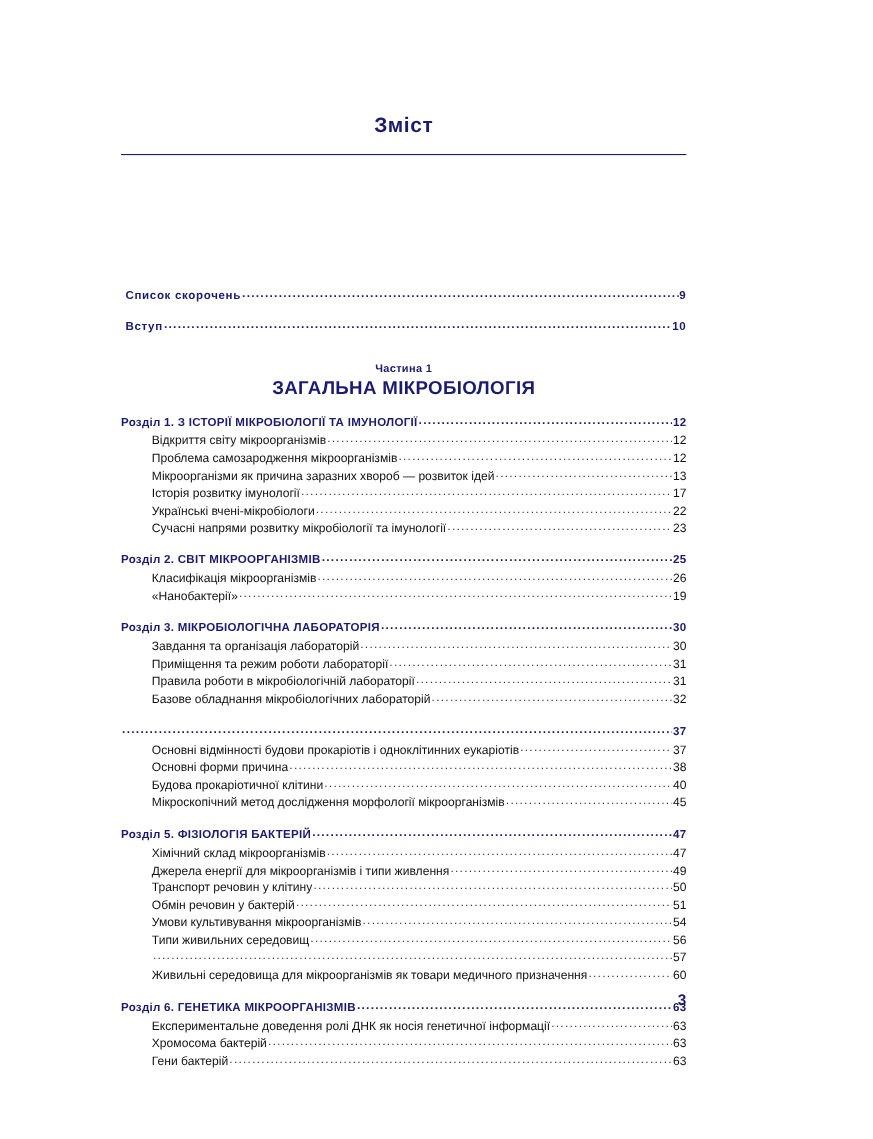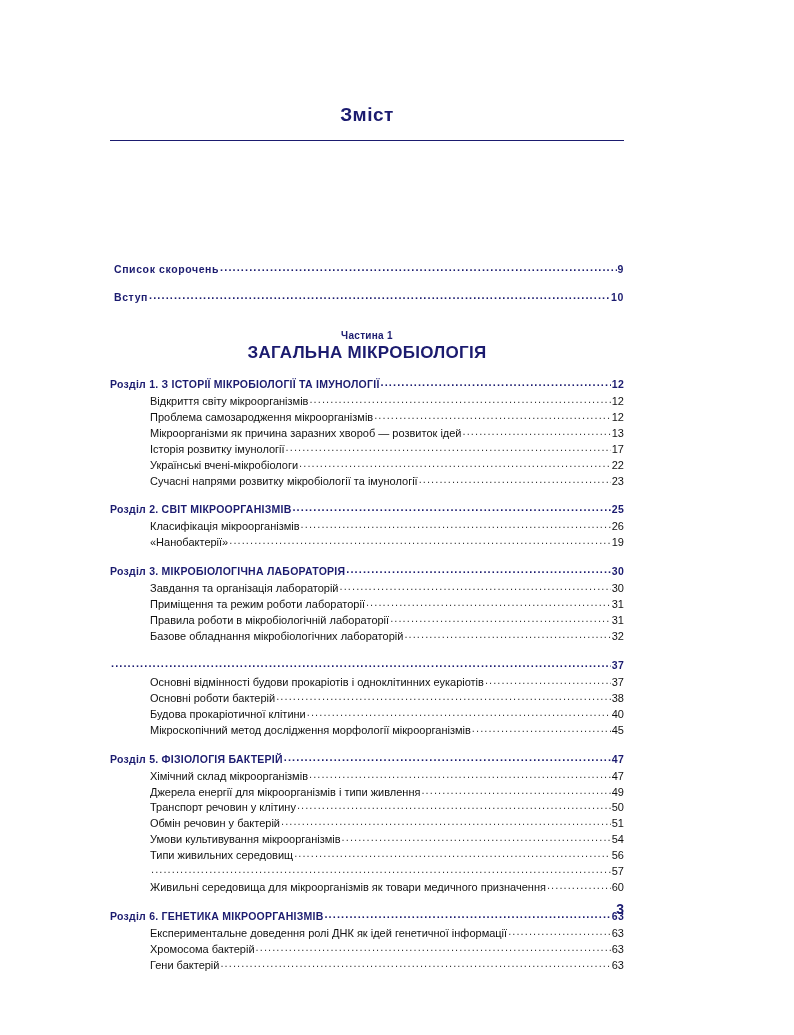--- a/index.html
+++ b/index.html
@@ -109,21 +109,21 @@
   }
   .chapter-head .page-num {
     color: #1b1b6f;
   }
   .chapter-head .dots { color: #1b1b6f; }
 
   .sections {
     margin-top: 1px;
   }
   .section {
-    margin-left: 40px;
+    margin-left: 28px;
     font-size: 11px;
     color: #111;
   }
   .section .page-num { color: #111; }
 
   .folio {
     position: absolute;
     right: 110px;
     bottom: 118px;
     font-size: 14px;
@@ -252,21 +252,21 @@
             <span class="dots">................................................................................................................................................................................................................................................................................................................................................................................................................</span>
             <span class="page-num">37</span>
           </div>
           <div class="sections">
             <div class="entry section">
               <span class="label">Основні відмінності будови прокаріотів і одноклітинних еукаріотів</span>
               <span class="dots">................................................................................................................................................................................................................................................................................................................................................................................................................</span>
               <span class="page-num">37</span>
             </div>
             <div class="entry section">
-              <span class="label">Основні роботи бактерій</span>
+              <span class="label">Основні форми причина</span>
               <span class="dots">................................................................................................................................................................................................................................................................................................................................................................................................................</span>
               <span class="page-num">38</span>
             </div>
             <div class="entry section">
               <span class="label">Будова прокаріотичної клітини</span>
               <span class="dots">................................................................................................................................................................................................................................................................................................................................................................................................................</span>
               <span class="page-num">40</span>
             </div>
             <div class="entry section">
               <span class="label">Мікроскопічний метод дослідження морфології мікроорганізмів</span>
@@ -324,21 +324,21 @@
           </div>
         </div>
         <div class="chapter">
           <div class="entry chapter-head">
             <span class="label">Розділ 6. ГЕНЕТИКА МІКРООРГАНІЗМІВ</span>
             <span class="dots">................................................................................................................................................................................................................................................................................................................................................................................................................</span>
             <span class="page-num">63</span>
           </div>
           <div class="sections">
             <div class="entry section">
-              <span class="label">Експериментальне доведення ролі ДНК як ідей генетичної інформації</span>
+              <span class="label">Експериментальне доведення ролі ДНК як носія генетичної інформації</span>
               <span class="dots">................................................................................................................................................................................................................................................................................................................................................................................................................</span>
               <span class="page-num">63</span>
             </div>
             <div class="entry section">
               <span class="label">Хромосома бактерій</span>
               <span class="dots">................................................................................................................................................................................................................................................................................................................................................................................................................</span>
               <span class="page-num">63</span>
             </div>
             <div class="entry section">
               <span class="label">Гени бактерій</span>

